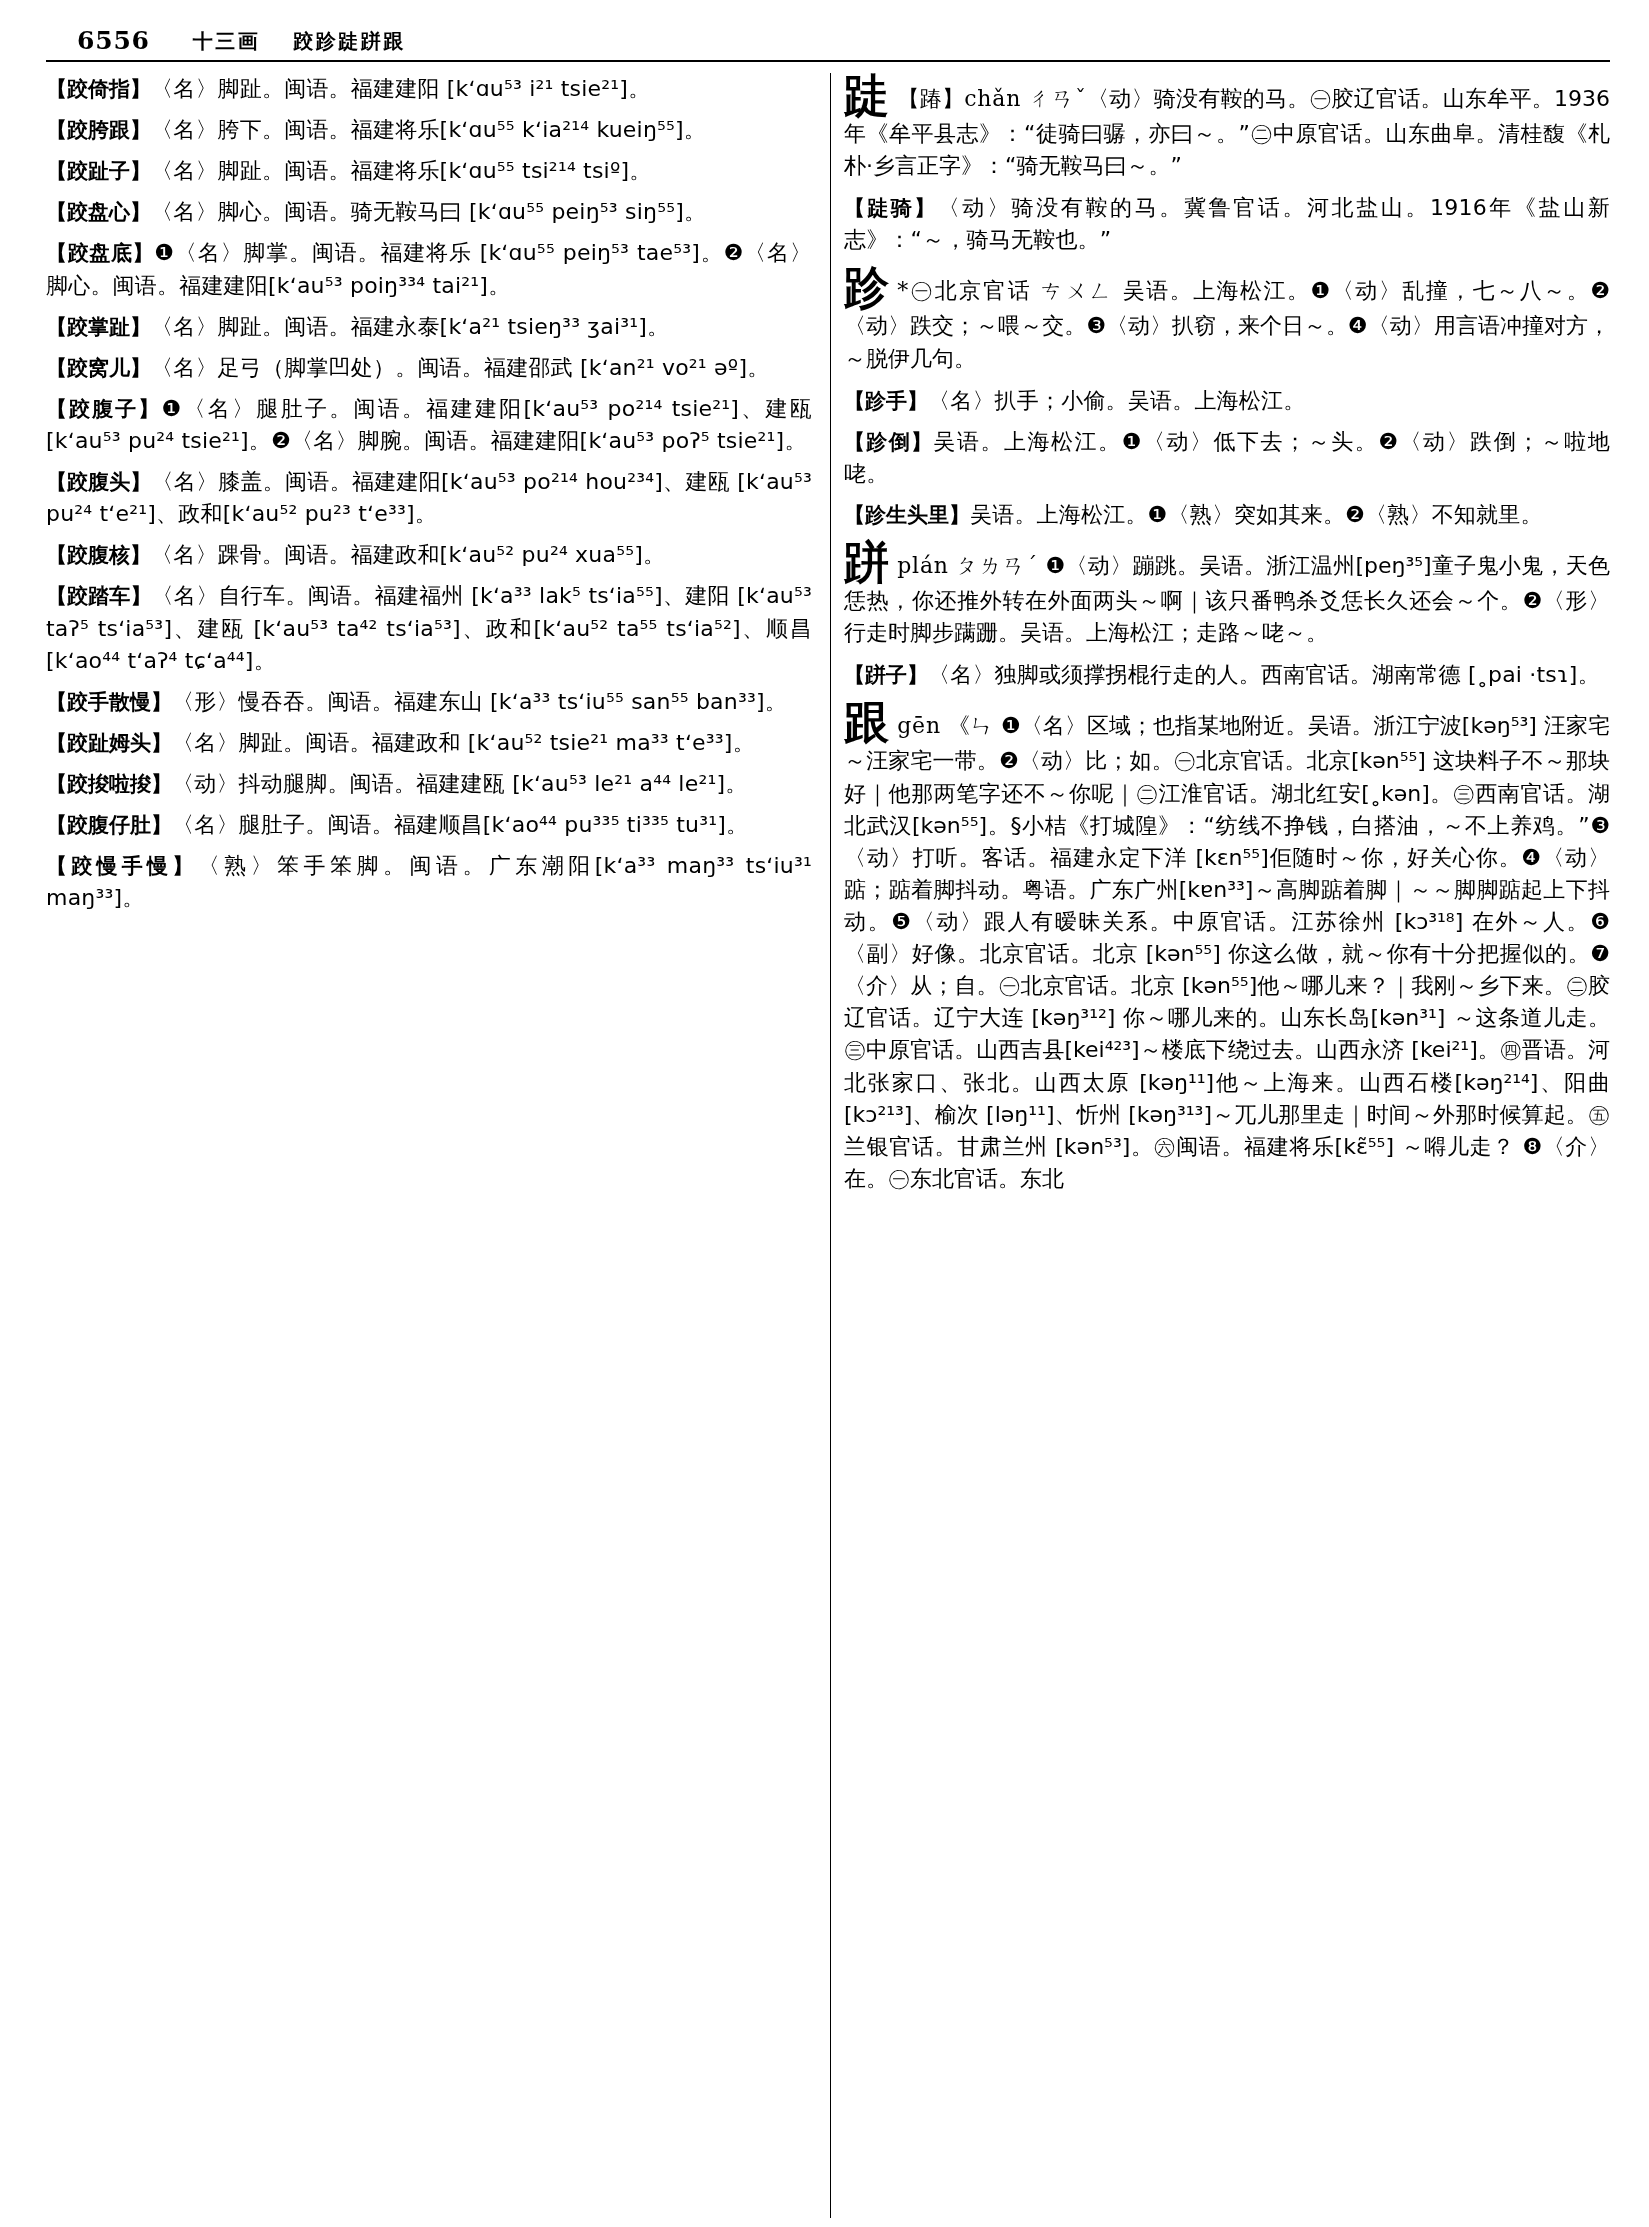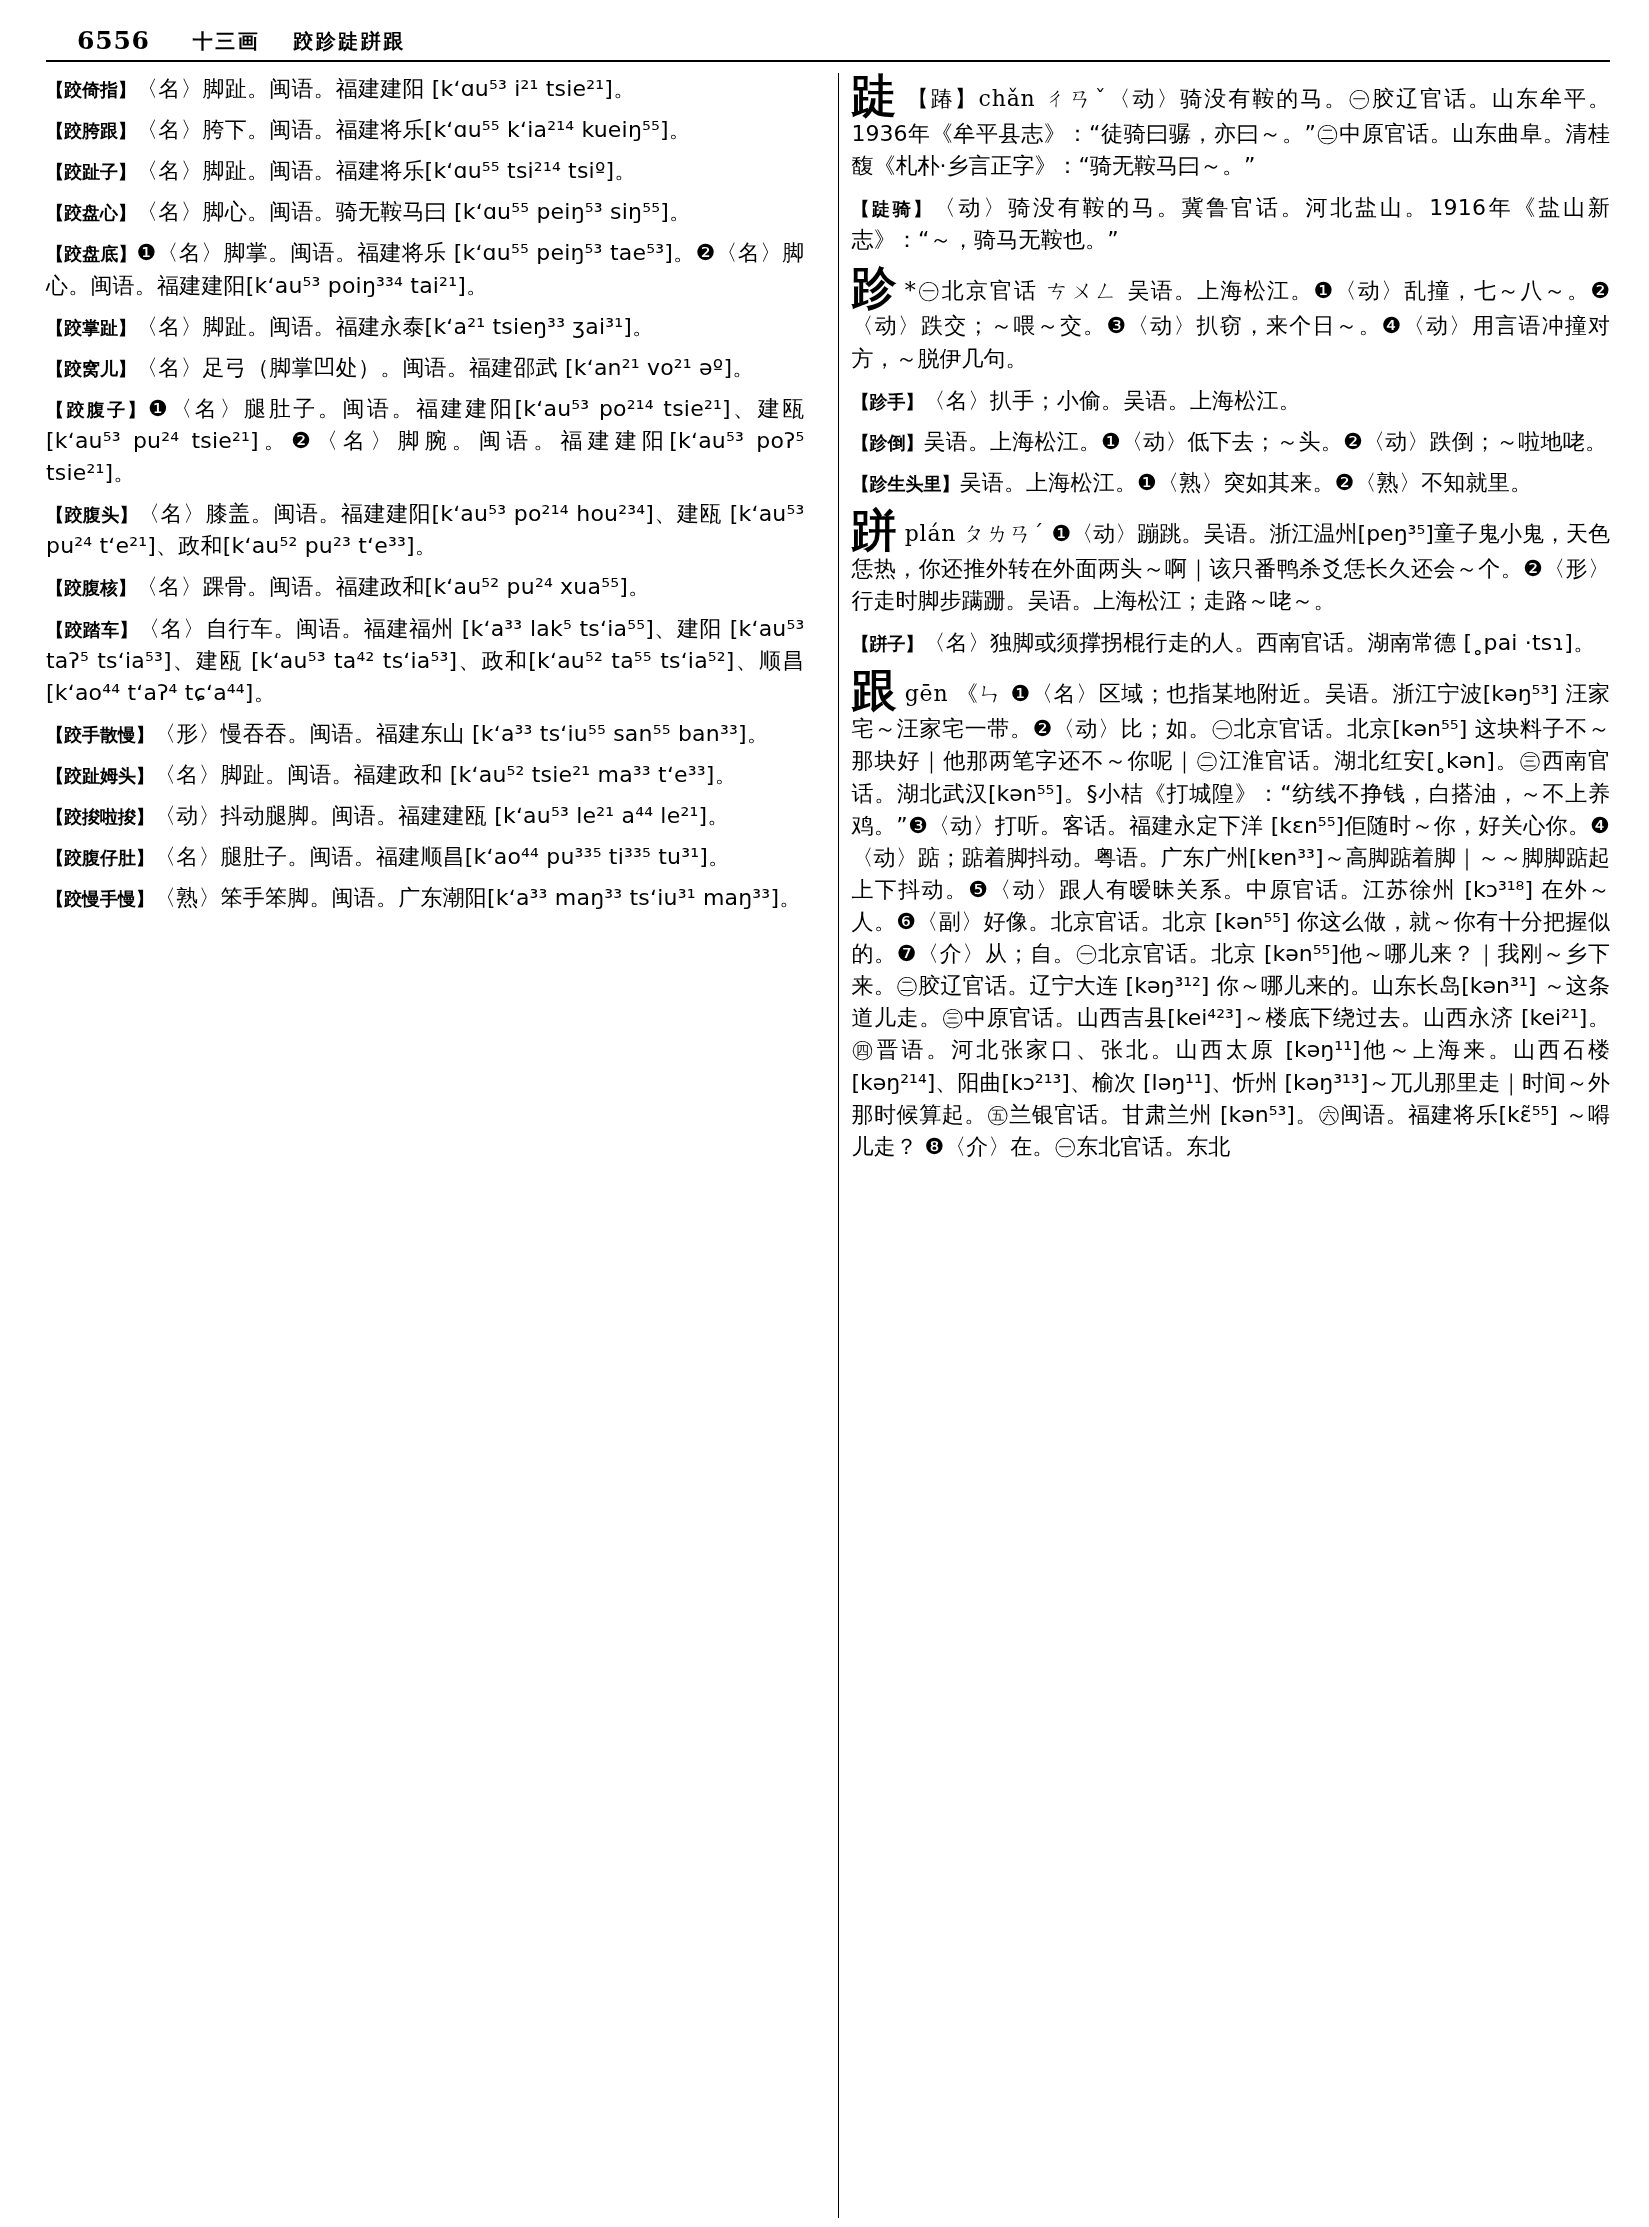--- a/index.html
+++ b/index.html
@@ -50,33 +50,33 @@
   .cols {
     display: flex;
     margin-top: 11.5px;
     height: 2145px;
   }
   .col {
     width: 771px;
     position: relative;
   }
   .col.left { padding-right: 18px; }
-  .col.right { padding-left: 13px; border-left: 1.6px solid #000; margin-left: 15px;}
+  .col.right { padding-left: 13px; border-left: 1.6px solid #000; }
   
   .entry {
     font-size: 22px;
     line-height: 1.46;
     margin-bottom: 9px;
     text-align: justify;
     font-family: "DejaVu Sans", sans-serif;
     letter-spacing: 0.2px;
   }
   .entry .hw {
     font-weight: bold;
-    font-size: 18px;
+    font-size: 21px;
     letter-spacing: 0px;
   }
   .bigentry {
     margin-bottom: 10px;
     font-size: 22px;
     line-height: 1.46;
     font-family: "DejaVu Sans", sans-serif;
     text-align: justify;
   }
   .bigchar {

